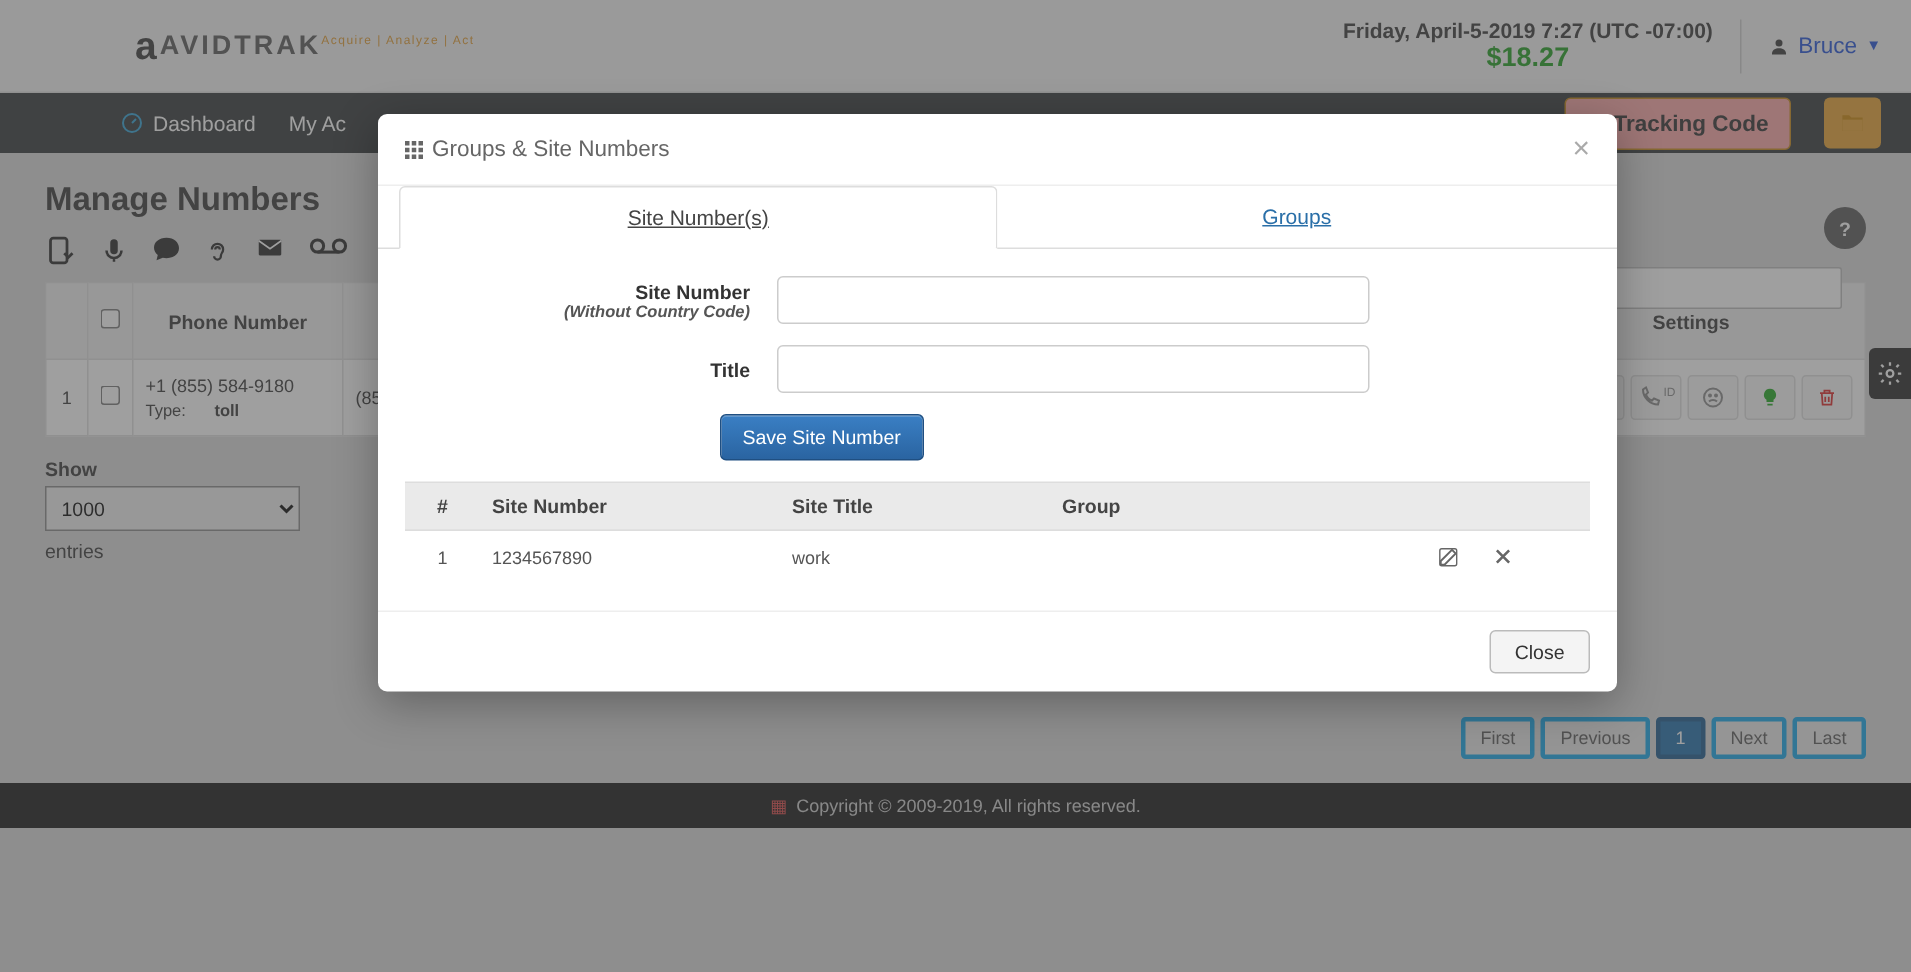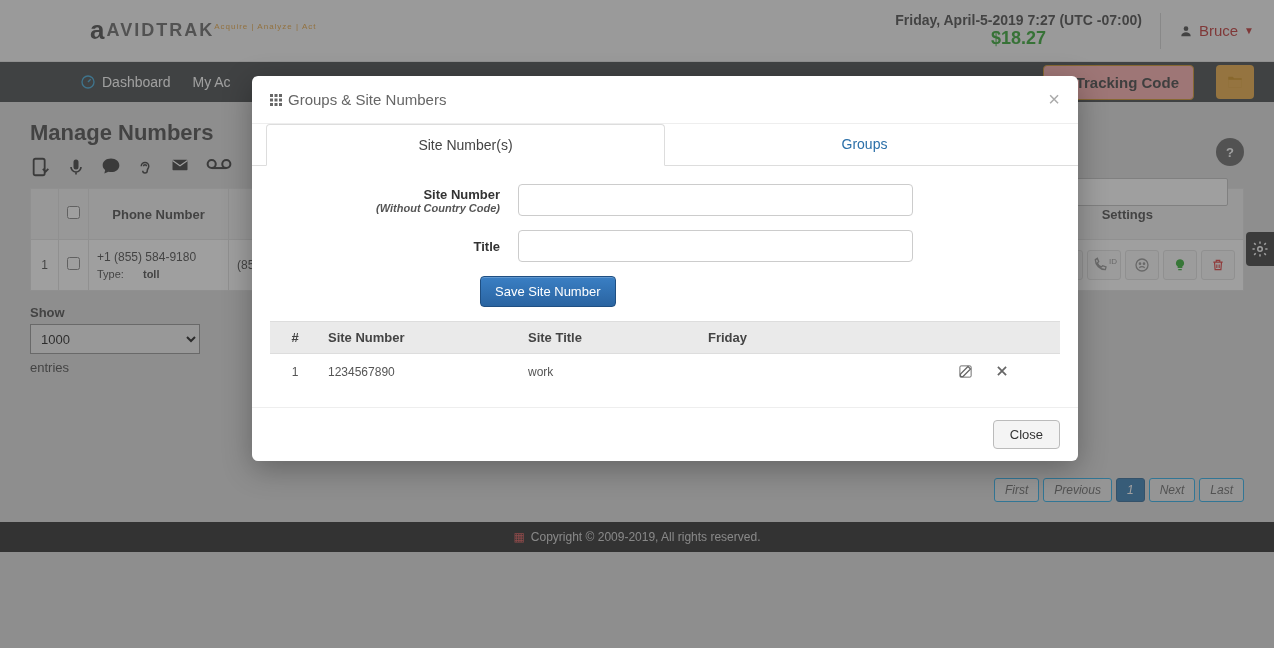--- a/index.html
+++ b/index.html
@@ -11,21 +11,21 @@
   .logo-mark { font-size: 26px; font-weight: bold; color: #333; letter-spacing: -2px; }
   .logo-text { font-size: 18px; letter-spacing: 2px; color: #555; font-weight: 600; }
   .logo-tag { font-size: 8px; color: #e29a2c; letter-spacing: 1px; margin-top: 2px; }
   .logo-wrap { display: flex; flex-direction: row; }
   .topbar-spacer { flex: 1; }
   .topbar-right { display: flex; align-items: center; gap: 18px; }
   .datetime { text-align: right; }
   .datetime-line { font-weight: bold; color: #333; font-size: 14px; }
   .balance { color: #1a9c1a; font-weight: bold; font-size: 18px; text-align: center; }
   .vdiv { width: 1px; height: 36px; background: #ccc; }
-  .user-menu { display: flex; align-items: center; gap: 6px; color: #b91c1c; font-size: 15px; cursor: pointer; }
+  .user-menu { display: flex; align-items: center; gap: 6px; color: #1d4ed8; font-size: 15px; cursor: pointer; }
   
   
   .navbar { background: #2d3233; height: 40px; display: flex; align-items: center; padding: 0 20px 0 80px; gap: 22px; color: #fff; font-size: 14px; }
   .nav-item { display: flex; align-items: center; gap: 6px; color: #fff; cursor: pointer; }
   .nav-item.dashboard { color: #fff; }
   .nav-spacer { flex: 1; }
   .tracking-btn { background: #fca5a5; color: #2a2a2a; border-radius: 4px; padding: 8px 14px; font-weight: bold; font-size: 15px; cursor: pointer; border: 1px solid #c7850f; }
   .nav-icon-box { background: #e8a12e; border-radius: 4px; width: 38px; height: 34px; display:flex; align-items:center; justify-content:center; }
   
   
@@ -47,42 +47,42 @@
   .phone-cell .type b { font-weight: bold; margin-left: 16px; }
   .settings-icons { display: flex; flex-wrap: wrap; gap: 4px; justify-content: flex-end; }
   .settings-icons .ic { width: 34px; height: 30px; border: 1px solid #ddd; border-radius: 3px; display:flex; align-items:center; justify-content:center; font-size:16px; background:#f8f8f8; cursor:pointer; }
   
   
   .show-area { margin-top: 14px; }
   .show-area select { width: 170px; height: 30px; border: 1px solid #888; font-size: 13px; padding: 0 6px; }
   
   
   .pagination { position: absolute; right: 30px; top: 478px; display: flex; gap: 4px; }
-  .page-btn { background: #e8e8e8; border: 1px solid #0ea5e9; border-radius: 3px; padding: 4px 10px; font-size: 12px; color: #555; cursor: pointer; font-style: italic; }
+  .page-btn { background: #e8e8e8; border: 3px solid #0ea5e9; border-radius: 3px; padding: 4px 10px; font-size: 12px; color: #555; cursor: pointer; }
   .page-btn.active { background: #1a6aa8; color: #fff; border-color: #14568a; }
   
   
   .footer { background: #111; color: #ccc; height: 30px; display:flex; align-items:center; justify-content:center; font-size:12px; position:absolute; left:0; right:0; top: 522px; }
   .footer .sq { color: #d44; margin-right: 6px; }
   
   
   .side-tab { position: absolute; right: 0; top: 232px; width: 28px; height: 34px; background: #222; color:#fff; display:flex; align-items:center; justify-content:center; border-radius: 4px 0 0 4px; font-size:18px; cursor:pointer; }
   
   
   .overlay { position: absolute; inset: 0; background: rgba(80,80,80,0.55); }
   
   
   .modal { position: absolute; left: 252px; top: 28px; width: 826px; background: #fff; border-radius: 6px; box-shadow: 0 8px 30px rgba(0,0,0,0.3); margin-top: 48px; }
   .modal-header { padding: 12px 18px; display:flex; align-items:center; justify-content: space-between; border-bottom: 1px solid #eee; }
   .modal-title { font-size: 15px; color: #666; display:flex; align-items:center; gap:6px; }
   .modal-close { font-size: 20px; color: #aaa; cursor: pointer; }
   .modal-tabs { display: flex; border-bottom: 1px solid #ddd; padding: 0 14px; }
   .modal-tab { padding: 12px 0; width: 50%; text-align: center; font-size: 14px; cursor: pointer; }
   .modal-tab.active { border: 1px solid #ddd; border-bottom-color: #fff; border-radius: 4px 4px 0 0; margin-bottom: -1px; background: #fff; }
-  .modal-tab a { color: #2a6fa8; }
+  .modal-tab a { color: #2a6fa8; text-decoration: underline; }
   .modal-tab.active a { color: #444; }
   .modal-body { padding: 18px; }
   .form-row { display: flex; align-items: center; margin-bottom: 14px; gap: 18px; }
   .form-label { width: 230px; text-align: right; font-weight: bold; font-size: 13px; color: #333; }
   .form-label .sub { font-weight: bold; font-style: italic; font-size: 11px; color: #555; display:block; }
   .form-input { flex: 0 0 395px; height: 32px; border: 1px solid #ccc; border-radius: 4px; padding: 0 8px; font-size: 13px; }
   .save-btn { background: linear-gradient(#3a7fc4,#2a64a1); color: #fff; border: 1px solid #1f4f82; border-radius: 4px; padding: 7px 14px; font-size: 13px; cursor: pointer; margin-left: 210px; box-shadow: inset 0 1px 0 rgba(255,255,255,0.2); }
   .modal-table { width: 100%; border-collapse: collapse; margin-top: 14px; }
   .modal-table thead th { background: #eaeaea; padding: 8px; font-weight: bold; font-size: 13px; color: #444; text-align: left; border-top:1px solid #ddd; border-bottom:1px solid #ddd; }
   .modal-table tbody td { padding: 10px 8px; font-size: 12px; color: #555; }
@@ -347,21 +347,21 @@
       <input class="form-input" type="text" style="">
     </div>
     <button class="save-btn">Save Site Number</button>
     
     <table class="modal-table">
       <thead>
         <tr>
           <th class="num-col">#</th>
           <th style="width:200px;">Site Number</th>
           <th style="width:180px;">Site Title</th>
-          <th>Friday</th>
+          <th>Group</th>
           <th style="width:110px;"></th>
         </tr>
       </thead>
       <tbody>
         <tr>
           <td class="num-col">1</td>
           <td>1234567890</td>
           <td>work</td>
           <td></td>
           <td>

